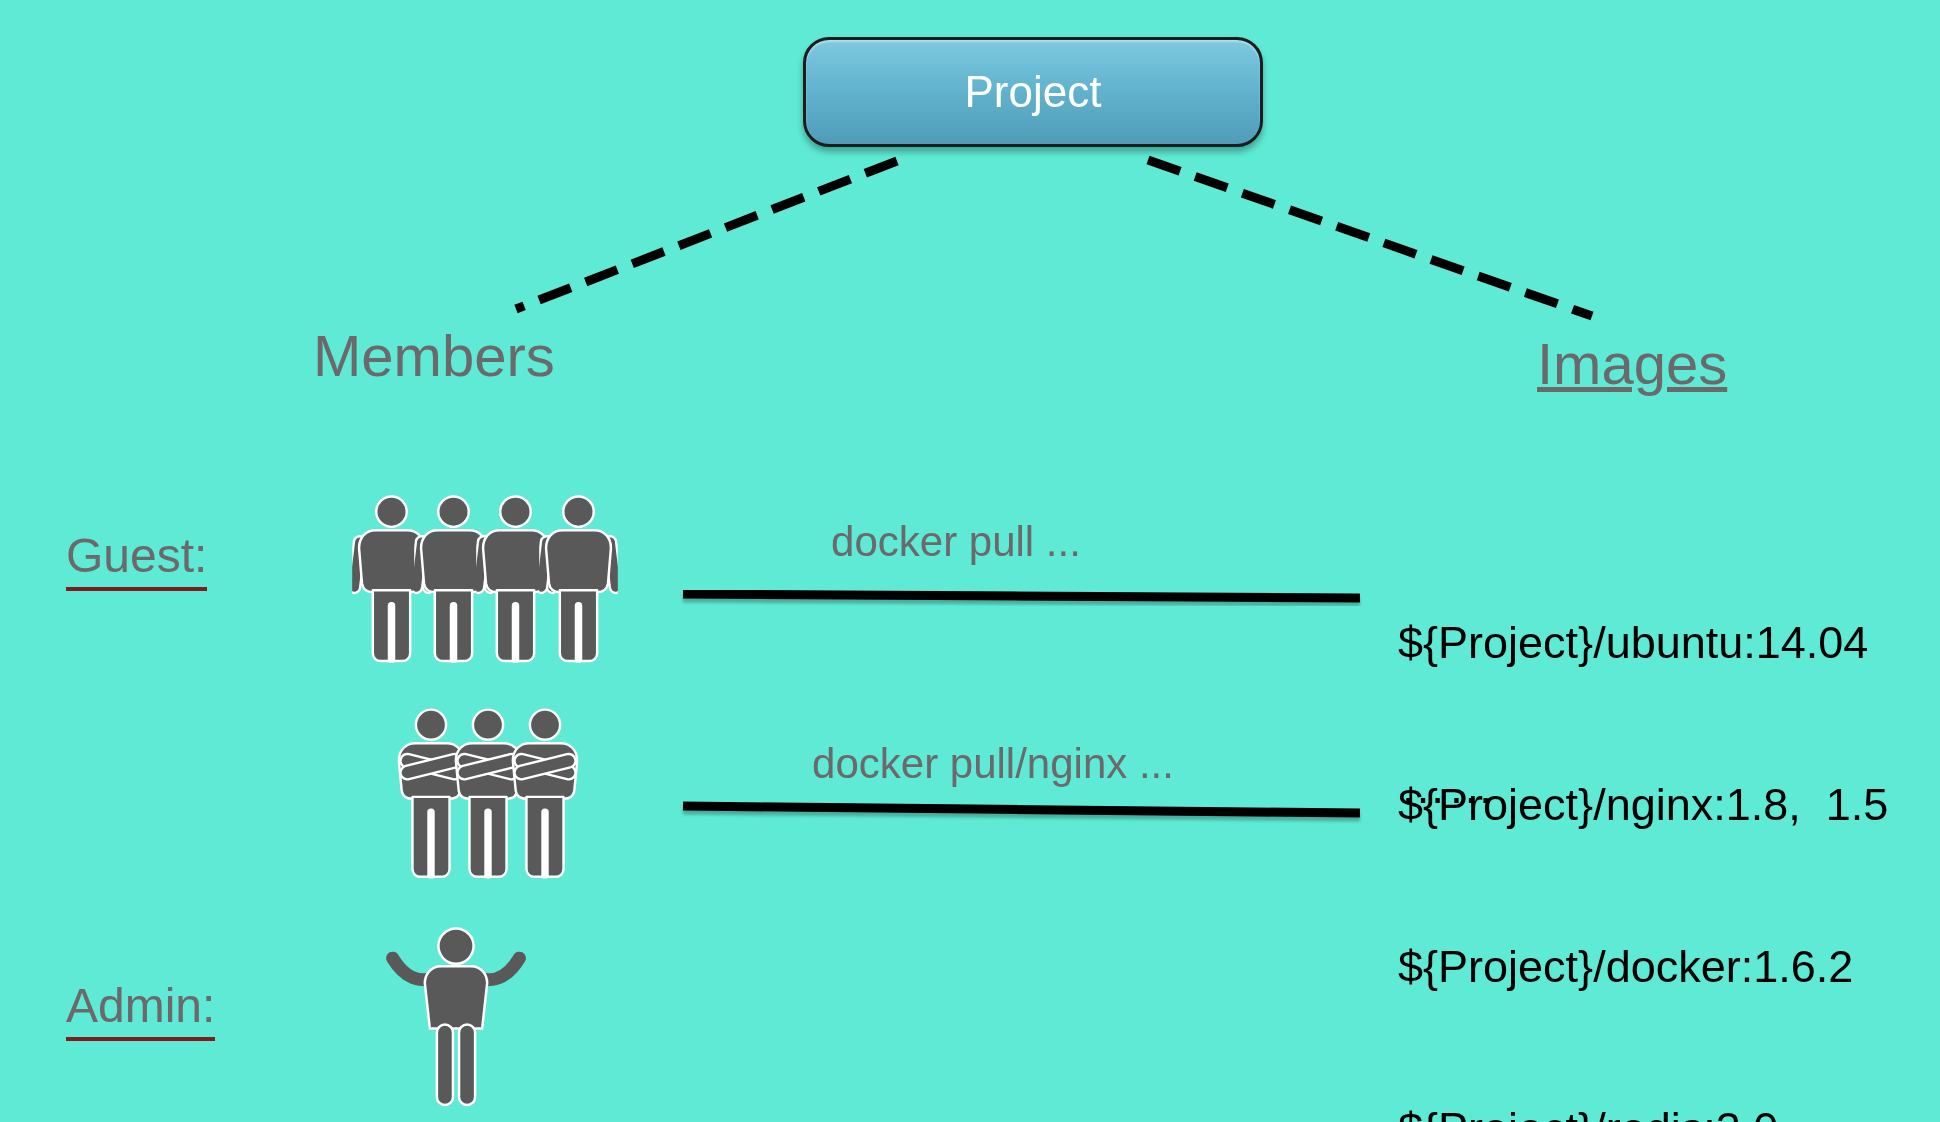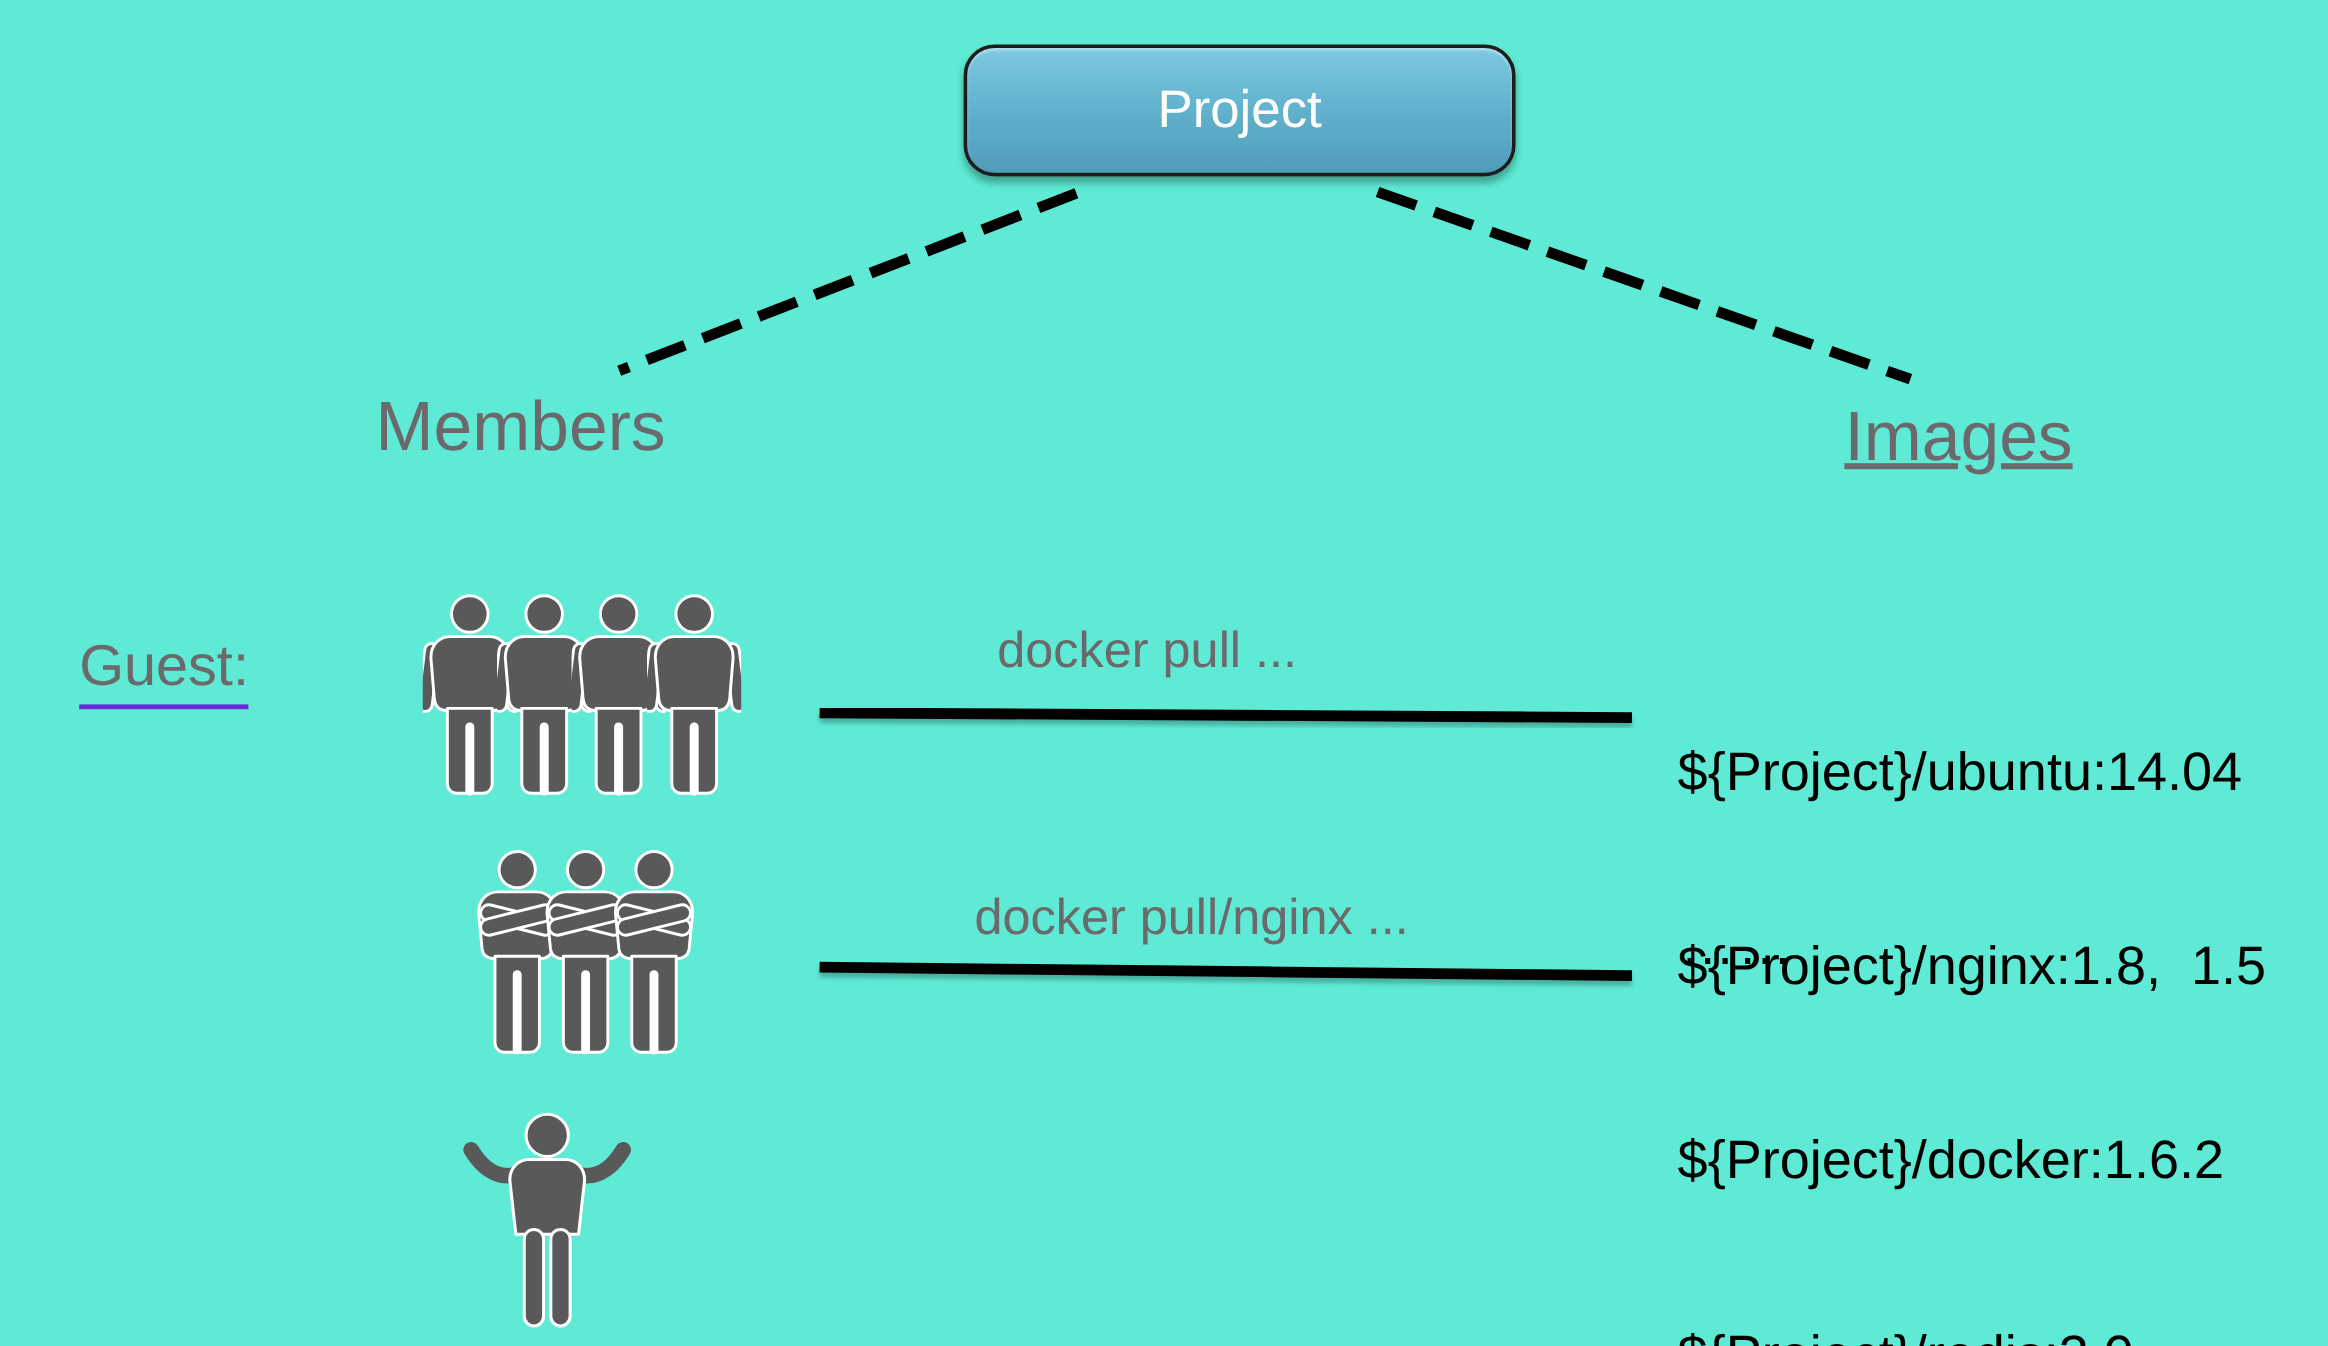--- a/index.html
+++ b/index.html
@@ -15,21 +15,21 @@
     box-shadow:0 5px 6px rgba(0,0,0,0.30), inset 0 2px 2px rgba(255,255,255,0.4);
     display:flex; align-items:center; justify-content:center;
     color:#ffffff; font-size:44px;
   }
   
   .heading { position:absolute; color:#6b696c; font-size:58px; white-space:nowrap; }
   .heading.members { left:313px; top:322px; }
   .heading.images  { left:1537px; top:330px;text-decoration:underline; }
   .role-label {
     position:absolute; color:#6b696c; font-size:48px; white-space:nowrap;
-    border-bottom:4px solid #6d28d9; padding-bottom:4px;
+    border-bottom:4px solid #7f1d1d; padding-bottom:4px;
   }
   .role-label.guest     { left:66px; top:528px; }
   .role-label.developer { left:58px; top:748px; }
   .role-label.admin     { left:66px; top:978px; }
   .action-label {
     position:absolute; color:#6b696c; font-size:42px; white-space:nowrap;
     width:420px; text-align:center;
   }
   .action-label.pull     { left:746px; top:518px; }
   .action-label.pullpush { left:783px; top:740px; }
@@ -103,20 +103,21 @@
   </svg>
 
   <div class="project-box">
     <span>Project</span>
   </div>
 
   <div class="heading members">Members</div>
   <div class="heading images">Images</div>
 
   <div class="role-label guest">Guest:</div>
+  <div class="role-label admin">Admin:</div>
 
   <div class="figures guest-figures">
     <svg class="fig" style="left:0" viewBox="0 0 80 176">
         <use href="#p-stand"></use>
       </svg>
     <svg class="fig" style="left:62px" viewBox="0 0 80 176">
         <use href="#p-stand"></use>
       </svg>
     <svg class="fig" style="left:124px" viewBox="0 0 80 176">
         <use href="#p-stand"></use>

